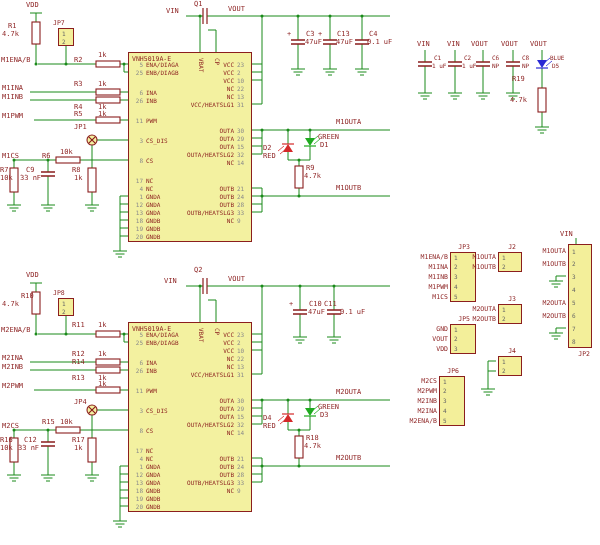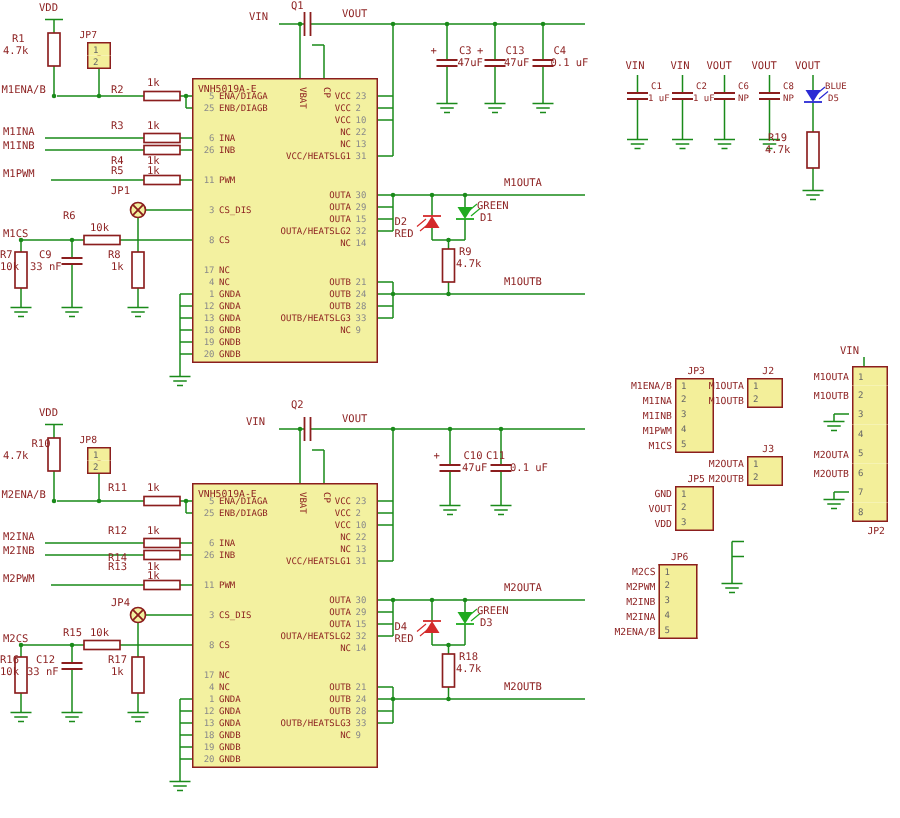--- a/index.html
+++ b/index.html
@@ -511,20 +511,30 @@
 <div class="conn" style="left:440px;top:304px;--lw:56px;--nw:24px">
   <span class="title">J3</span>
   <div style="display:contents"><div class="crow">
           <span class="lab">M2OUTA</span>
           <span class="num">1</span>
         </div><div class="crow">
           <span class="lab">M2OUTB</span>
           <span class="num">2</span>
         </div></div>
 </div>
+<div class="conn" style="left:440px;top:356px;--lw:56px;--nw:24px">
+  <span class="title">J4</span>
+  <div style="display:contents"><div class="crow">
+          <span class="lab"></span>
+          <span class="num">1</span>
+        </div><div class="crow">
+          <span class="lab"></span>
+          <span class="num">2</span>
+        </div></div>
+</div>
 <div class="conn h13 tb" style="left:500px;top:244px;--lw:66px">
   <span class="title">JP2</span>
   <div style="display:contents"><div class="crow">
           <span class="lab">M1OUTA</span>
           <span class="num">1</span>
         </div><div class="crow">
           <span class="lab">M1OUTB</span>
           <span class="num">2</span>
         </div><div class="crow">
           <span class="lab"></span>
@@ -597,21 +607,21 @@
 <span class="tx" style="left:8px;top:22px">R1</span>
 <span class="tx" style="left:2px;top:30px">4.7k</span>
 <span class="tx" style="left:74px;top:56px">R2</span>
 <span class="tx" style="left:98px;top:51px">1k</span>
 <span class="tx" style="left:74px;top:80px">R3</span>
 <span class="tx" style="left:98px;top:80px">1k</span>
 <span class="tx" style="left:74px;top:103px">R4</span>
 <span class="tx" style="left:98px;top:103px">1k</span>
 <span class="tx" style="left:74px;top:110px">R5</span>
 <span class="tx" style="left:98px;top:110px">1k</span>
-<span class="tx" style="left:42px;top:140px">R6</span>
+<span class="tx" style="left:42px;top:152px">R6</span>
 <span class="tx" style="left:60px;top:148px">10k</span>
 <span class="tx" style="left:0px;top:166px">R7</span>
 <span class="tx" style="left:0px;top:174px">10k</span>
 <span class="tx" style="left:26px;top:166px">C9</span>
 <span class="tx" style="left:20px;top:174px">33 nF</span>
 <span class="tx" style="left:72px;top:166px">R8</span>
 <span class="tx" style="left:74px;top:174px">1k</span>
 <span class="tx" style="left:194px;top:0px">Q1</span>
 <span class="tx" style="left:287px;top:30px">+</span>
 <span class="tx" style="left:306px;top:30px">C3</span>
@@ -631,31 +641,31 @@
 <span class="tx s6" style="left:434px;top:54px">C1</span>
 <span class="tx s6" style="left:432px;top:62px">1 uF</span>
 <span class="tx s6" style="left:464px;top:54px">C2</span>
 <span class="tx s6" style="left:462px;top:62px">1 uF</span>
 <span class="tx s6" style="left:492px;top:54px">C6</span>
 <span class="tx s6" style="left:492px;top:62px">NP</span>
 <span class="tx s6" style="left:522px;top:54px">C8</span>
 <span class="tx s6" style="left:522px;top:62px">NP</span>
 <span class="tx s6" style="left:550px;top:54px">BLUE</span>
 <span class="tx s6" style="left:552px;top:62px">D5</span>
-<span class="tx" style="left:512px;top:88px">R19</span>
+<span class="tx" style="left:512px;top:75px">R19</span>
 <span class="tx" style="left:510px;top:96px">4.7k</span>
 <span class="tx" style="left:21px;top:292px">R10</span>
 <span class="tx" style="left:2px;top:300px">4.7k</span>
 <span class="tx" style="left:72px;top:321px">R11</span>
 <span class="tx" style="left:98px;top:321px">1k</span>
 <span class="tx" style="left:72px;top:350px">R12</span>
 <span class="tx" style="left:98px;top:350px">1k</span>
 <span class="tx" style="left:72px;top:374px">R13</span>
 <span class="tx" style="left:98px;top:374px">1k</span>
-<span class="tx" style="left:72px;top:368px">R14</span>
+<span class="tx" style="left:72px;top:358px">R14</span>
 <span class="tx" style="left:98px;top:380px">1k</span>
 <span class="tx" style="left:42px;top:418px">R15</span>
 <span class="tx" style="left:60px;top:418px">10k</span>
 <span class="tx" style="left:0px;top:436px">R16</span>
 <span class="tx" style="left:0px;top:444px">10k</span>
 <span class="tx" style="left:24px;top:436px">C12</span>
 <span class="tx" style="left:18px;top:444px">33 nF</span>
 <span class="tx" style="left:72px;top:436px">R17</span>
 <span class="tx" style="left:74px;top:444px">1k</span>
 <span class="tx" style="left:194px;top:266px">Q2</span>

